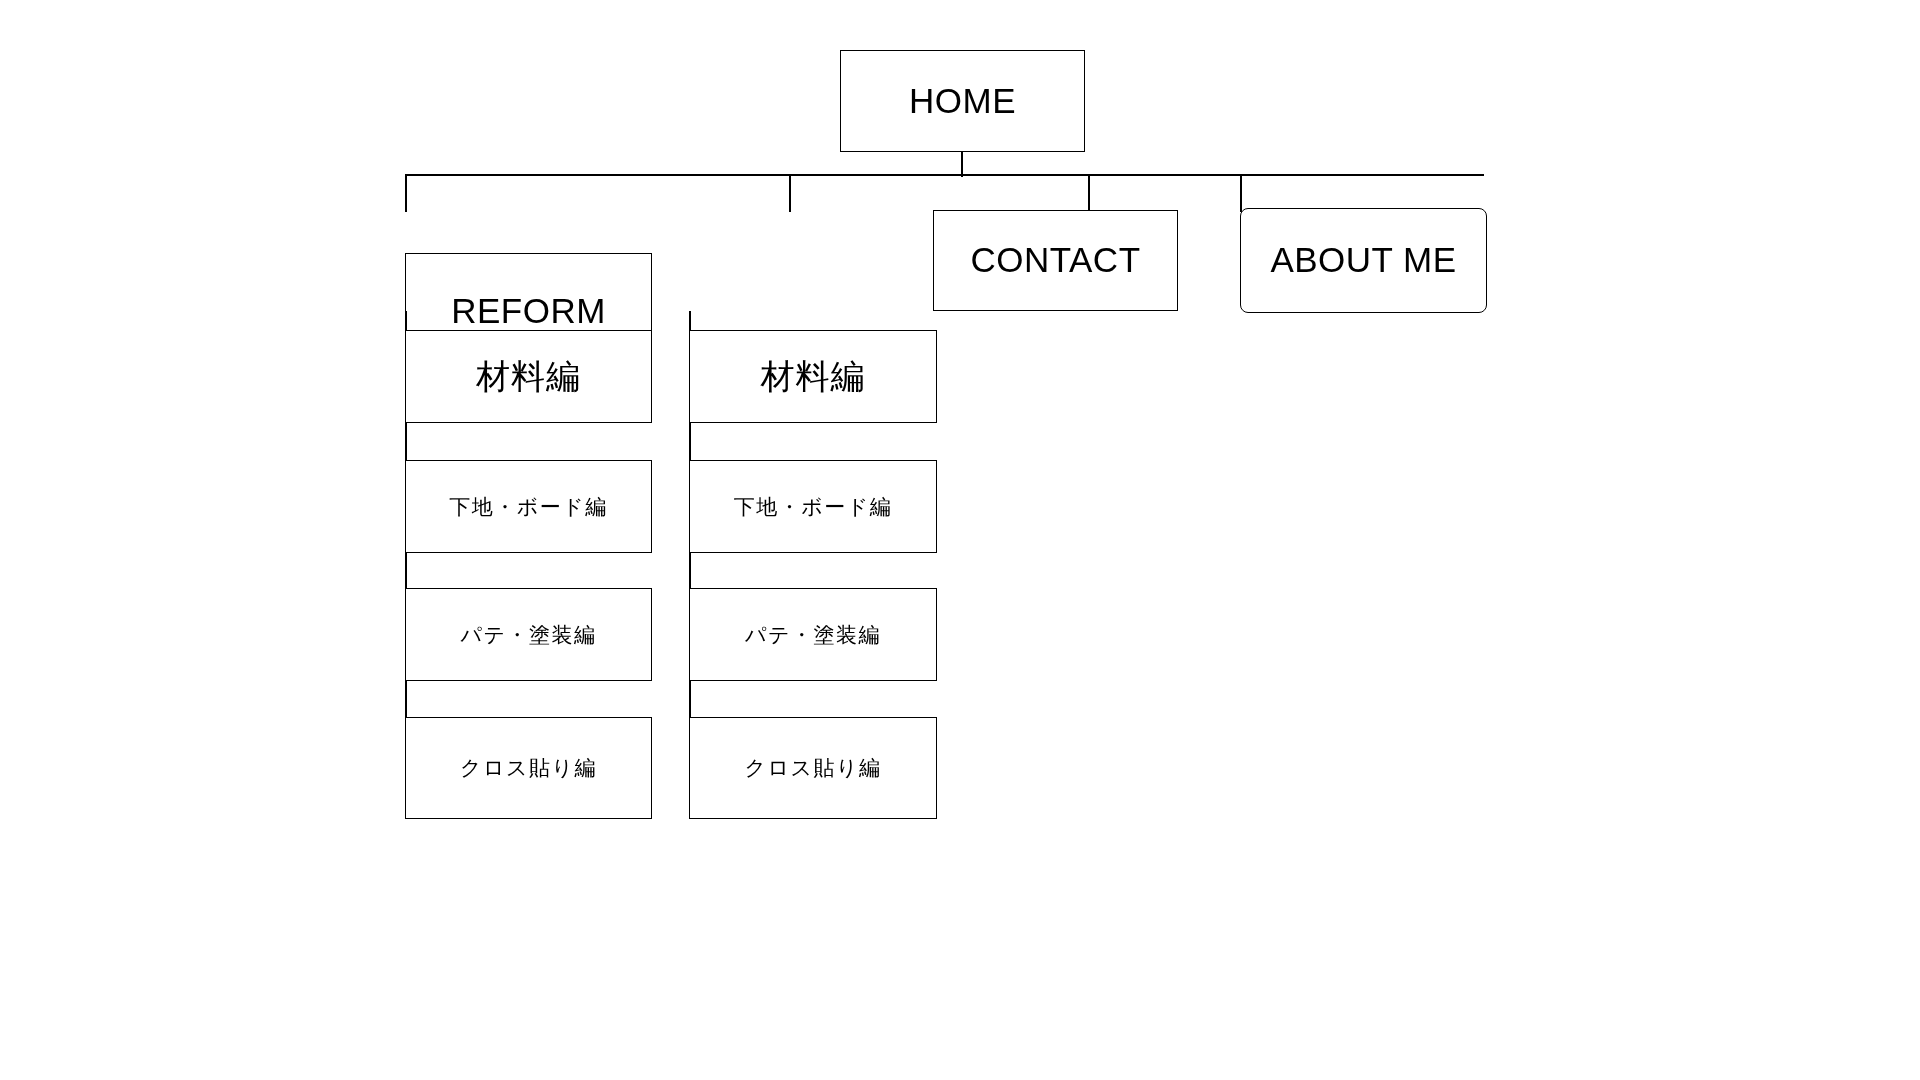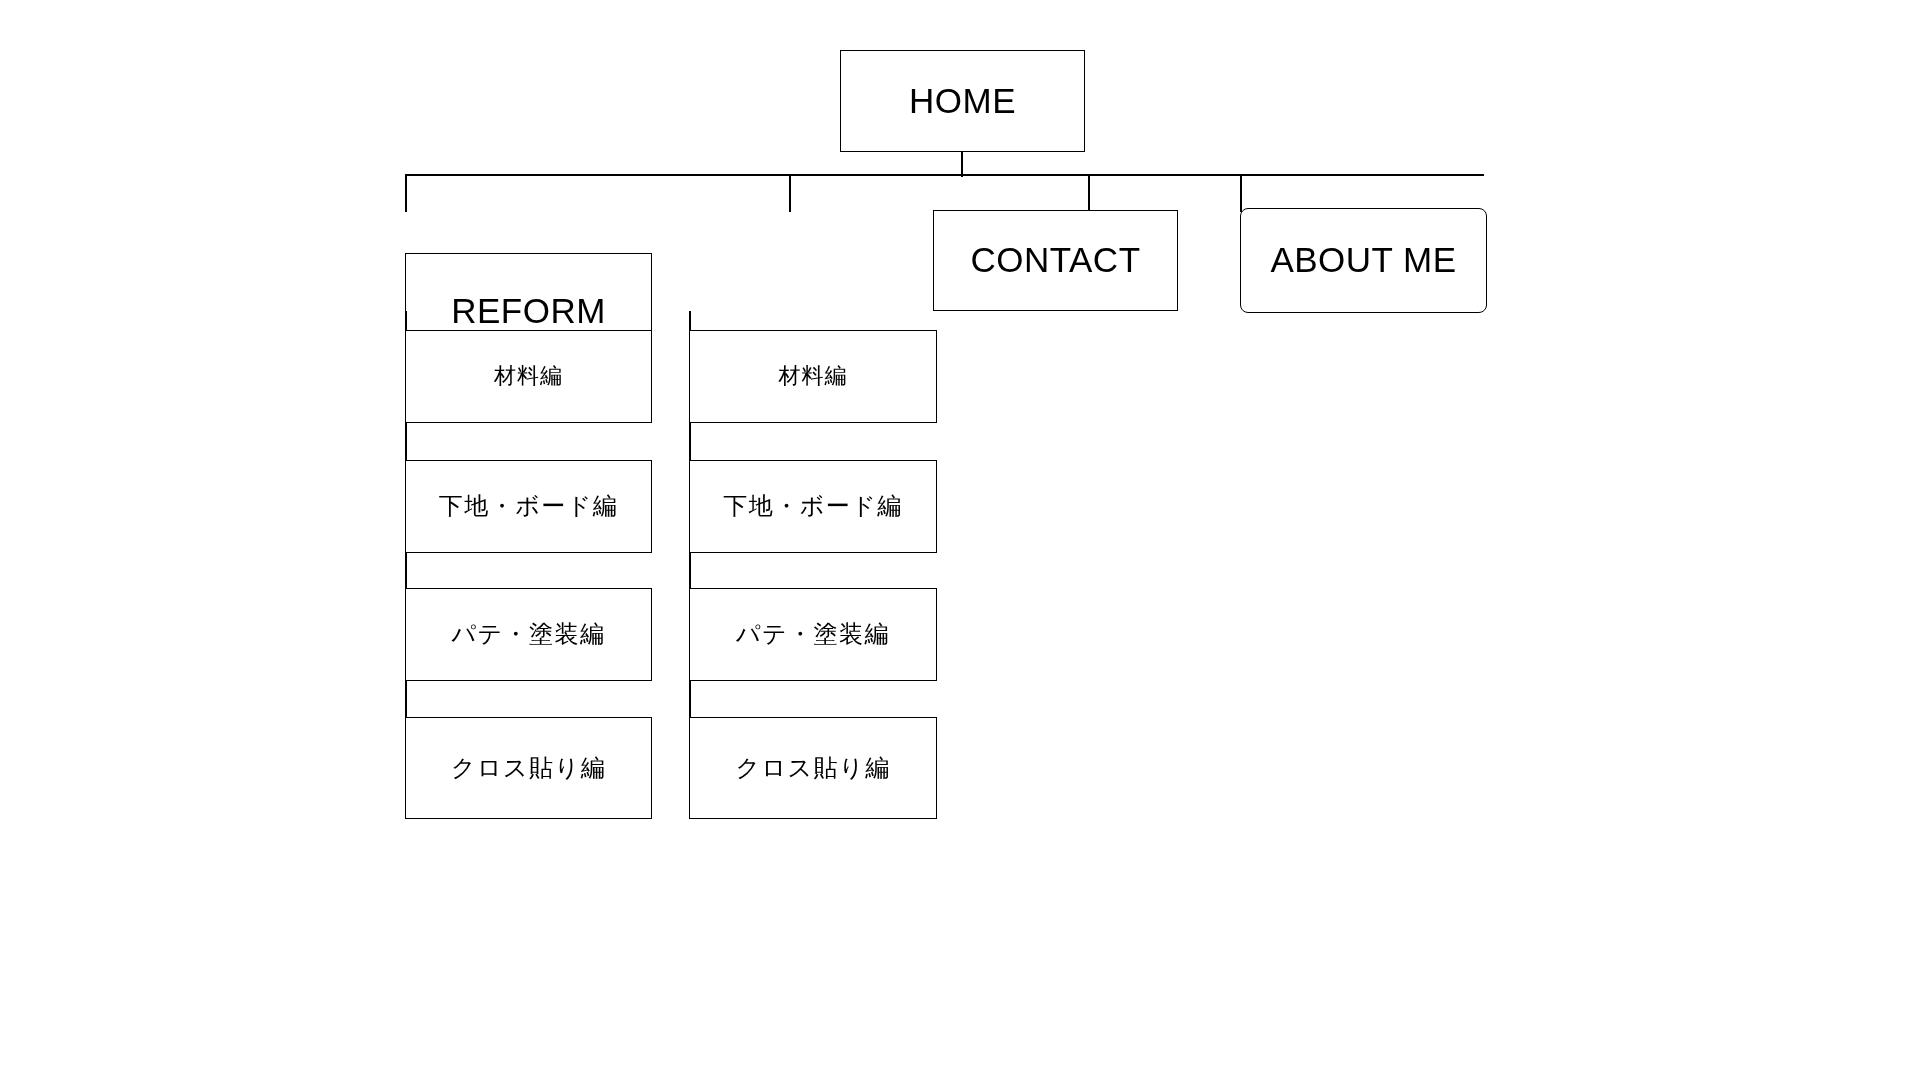--- a/index.html
+++ b/index.html
@@ -26,22 +26,22 @@
     display: flex;
     align-items: center;
     justify-content: center;
     text-align: center;
     color: #000000;
     line-height: 1.1;
     white-space: nowrap;
   }
   .node.level-0 { font-size: 35px; letter-spacing: 0.5px; }
   .node.level-1 { font-size: 35px; letter-spacing: 0.5px; }
-  .node.level-2 { font-size: 22px; letter-spacing: 1px; }
-  .node.level-3 { font-size: 24px; letter-spacing: 1.5px; }
+  .node.level-2 { font-size: 34px; letter-spacing: 1px; }
+  .node.level-3 { font-size: 21px; letter-spacing: 1.5px; }
 
   
   .conn {
     position: absolute;
     background: #000000;
   }
   .conn.v { width: 1.7px; }
   .conn.bus { height: 2.4px; }
   .conn.spine { width: 2.4px; }
 </style>

